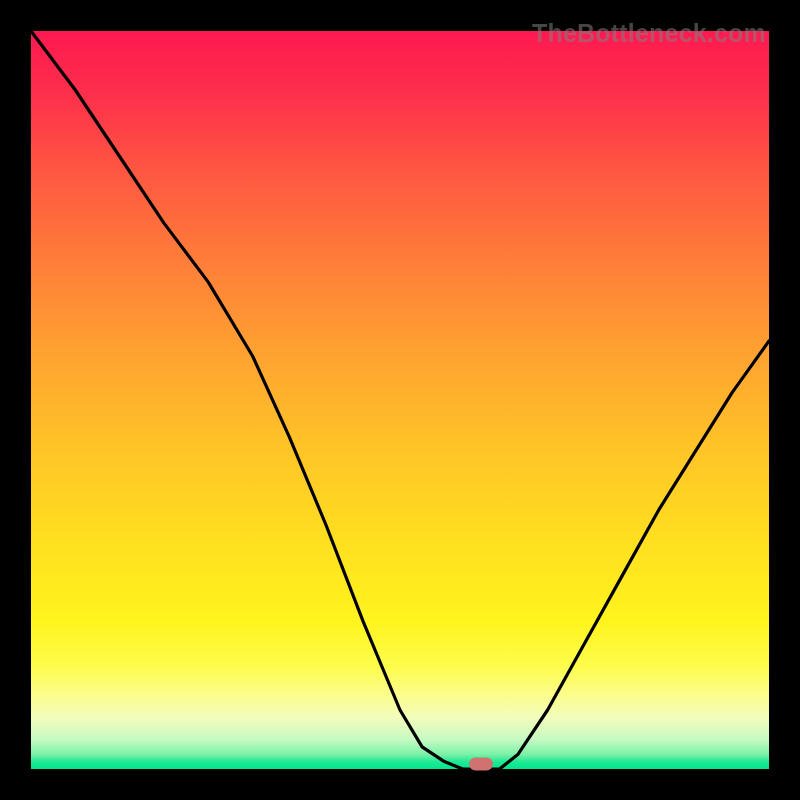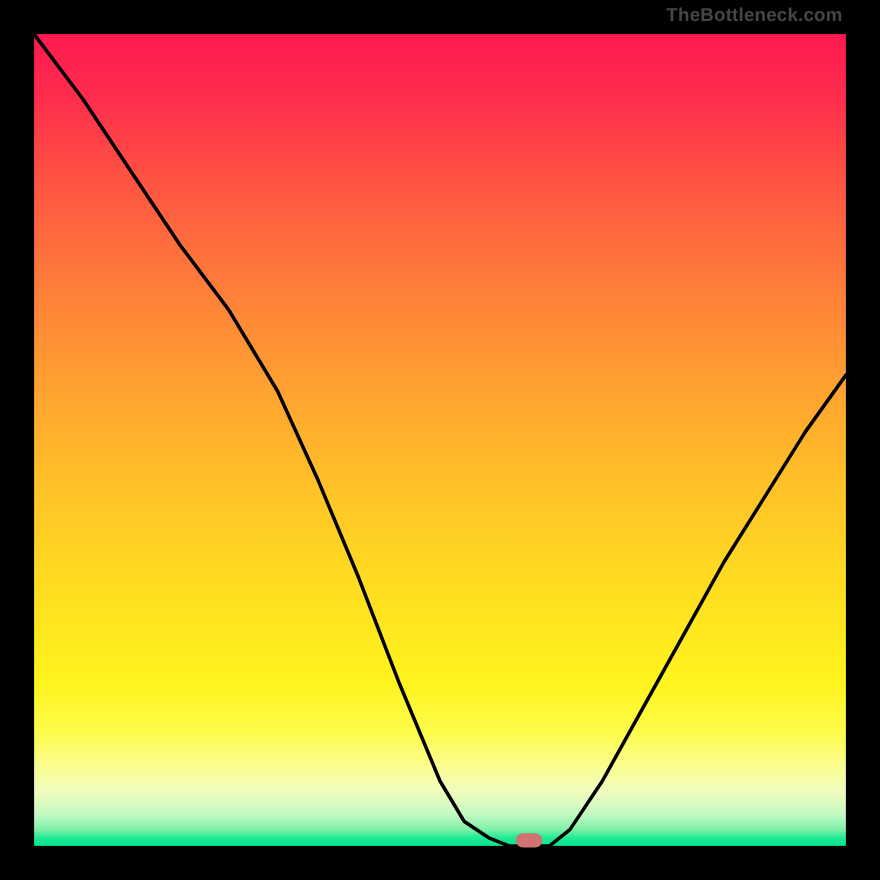--- a/index.html
+++ b/index.html
@@ -40,25 +40,25 @@
       #fbfd8c 90%,
       #f3fdbb 93%,
       #c6f9c3 96%,
       #7df1a7 98%,
       #20e994 99%,
       #00e68e 100%
     );
   }
   .watermark {
     position: absolute;
-    top: 4px;
+    top: 19px;
     right: 34px;
     color: #808080;
     opacity: 0.55;
-    font-size: 17px;
+    font-size: 25px;
     font-weight: 600;
     letter-spacing: 0.2px;
     user-select: none;
   }
   svg.curve {
     position: absolute;
     left: 31px;
     top: 31px;
     width: 738px;
     height: 738px;

